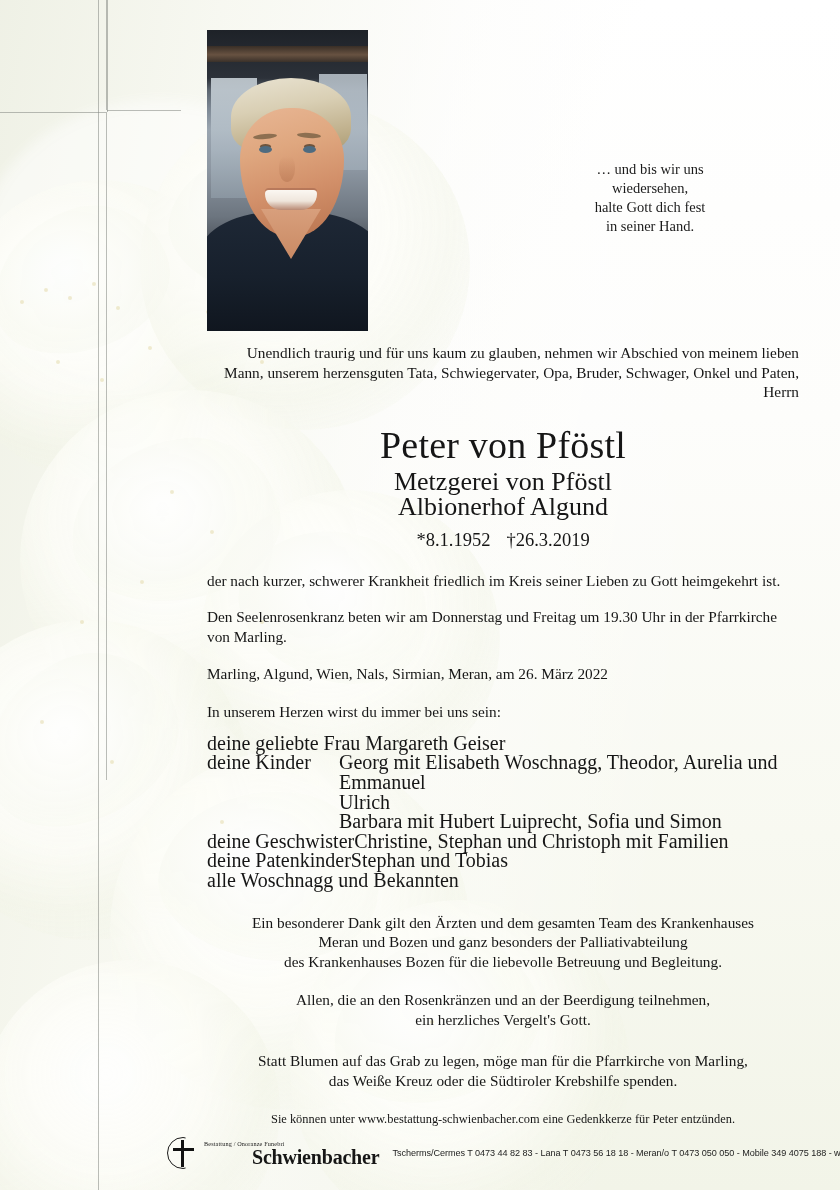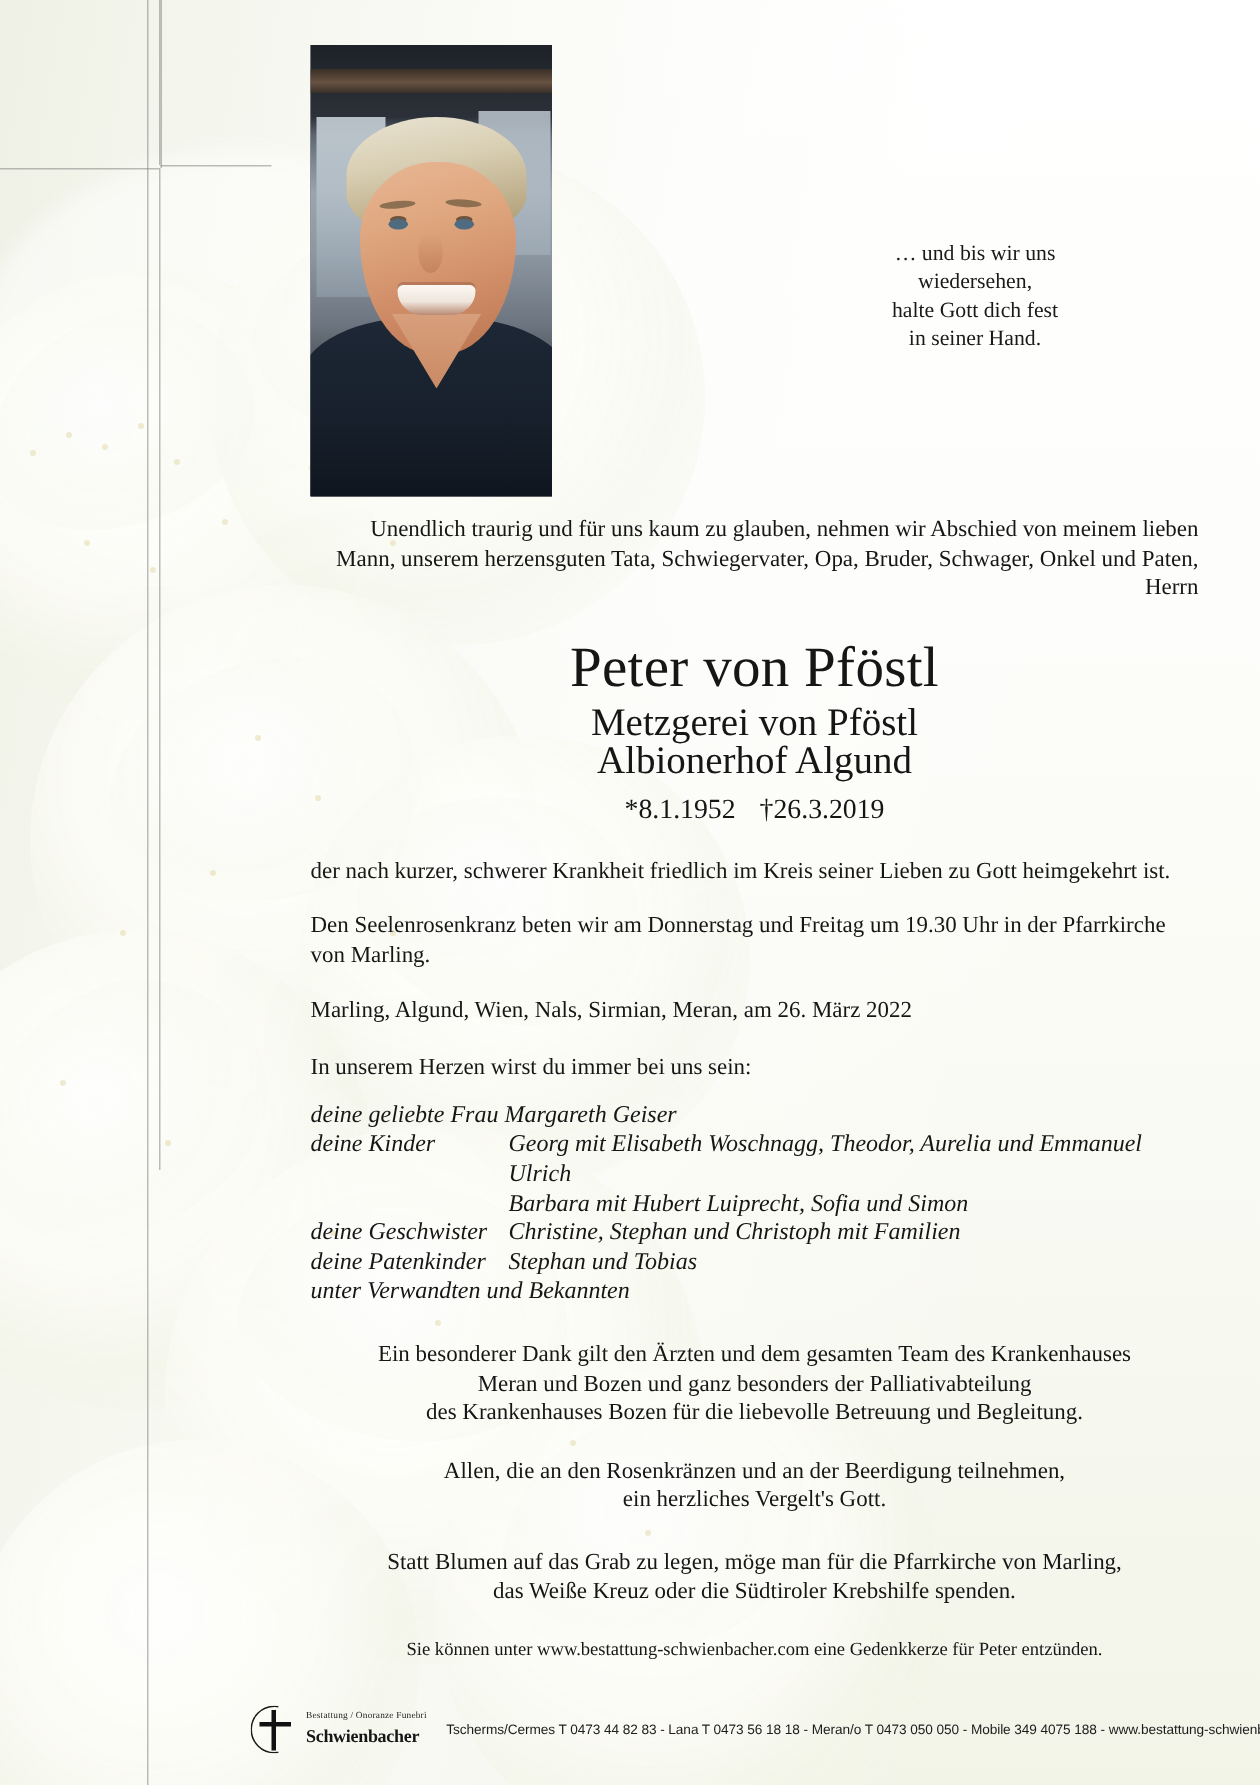--- a/index.html
+++ b/index.html
@@ -216,23 +216,22 @@
   .para.first { margin-top: 19px; }
 
   .heart-line {
     font-size: 15.3px;
     line-height: 19.6px;
     margin-top: 19px;
   }
 
   .family {
     margin-top: 12px;
-    font-size: 16px;
+    font-size: 20px;
     line-height: 19.6px;
-    font-style: italic;
   }
   .fam-row { display: flex; }
   .fam-label {
     flex: 0 0 132px;
     white-space: nowrap;
   }
   .fam-value { flex: 1 1 auto; }
   .fam-full { display: block; }
 
   .thanks {
@@ -293,25 +292,26 @@
   }
   .logo-text { margin-left: 4px; }
   .logo-sup {
     font-size: 6.2px;
     letter-spacing: .15px;
     color: #1b1b1b;
     line-height: 8px;
     white-space: nowrap;
   }
   .logo-name {
-    font-size: 12px;
+    font-size: 20px;
     font-weight: bold;
     line-height: 19px;
     letter-spacing: -.2px;
     white-space: nowrap;
+    margin-left: 48px;
   }
   .footer-contact {
     margin-left: 13px;
     font-family: "Liberation Sans", sans-serif;
     font-size: 9.1px;
     letter-spacing: -.05px;
     color: #1d1d1d;
     white-space: nowrap;
     padding-bottom: 1px;
   }
@@ -428,21 +428,21 @@
       <div class="fam-value">Barbara mit Hubert Luiprecht, Sofia und Simon</div>
     </div>
     <div class="fam-row">
       <div class="fam-label">deine Geschwister</div>
       <div class="fam-value">Christine, Stephan und Christoph mit Familien</div>
     </div>
     <div class="fam-row">
       <div class="fam-label">deine Patenkinder</div>
       <div class="fam-value">Stephan und Tobias</div>
     </div>
-    <div class="fam-full">unter Verwandten und Bekannten</div>
+    <div class="fam-full">alle Woschnagg und Bekannten</div>
   </div>
 
   <div class="thanks">
     <div>Ein besonderer Dank gilt den Ärzten und dem gesamten Team des Krankenhauses</div>
     <div>Meran und Bozen und ganz besonders der Palliativabteilung</div>
     <div>des Krankenhauses Bozen für die liebevolle Betreuung und Begleitung.</div>
   </div>
 
   <div class="thanks t2">
     <div>Allen, die an den Rosenkränzen und an der Beerdigung teilnehmen,</div>

